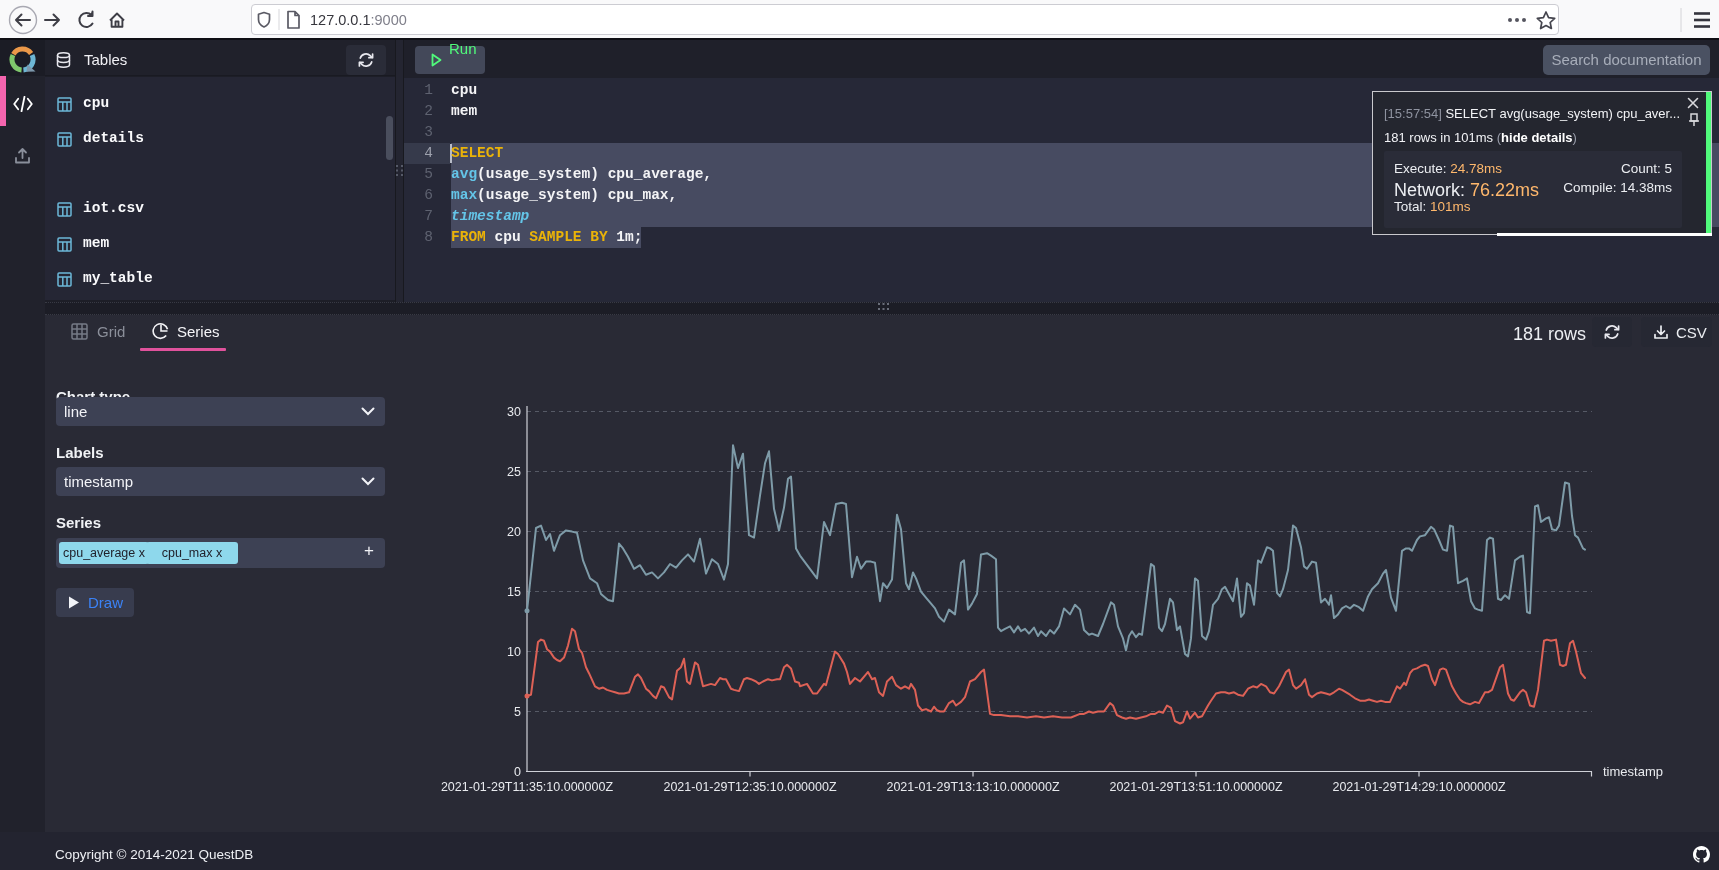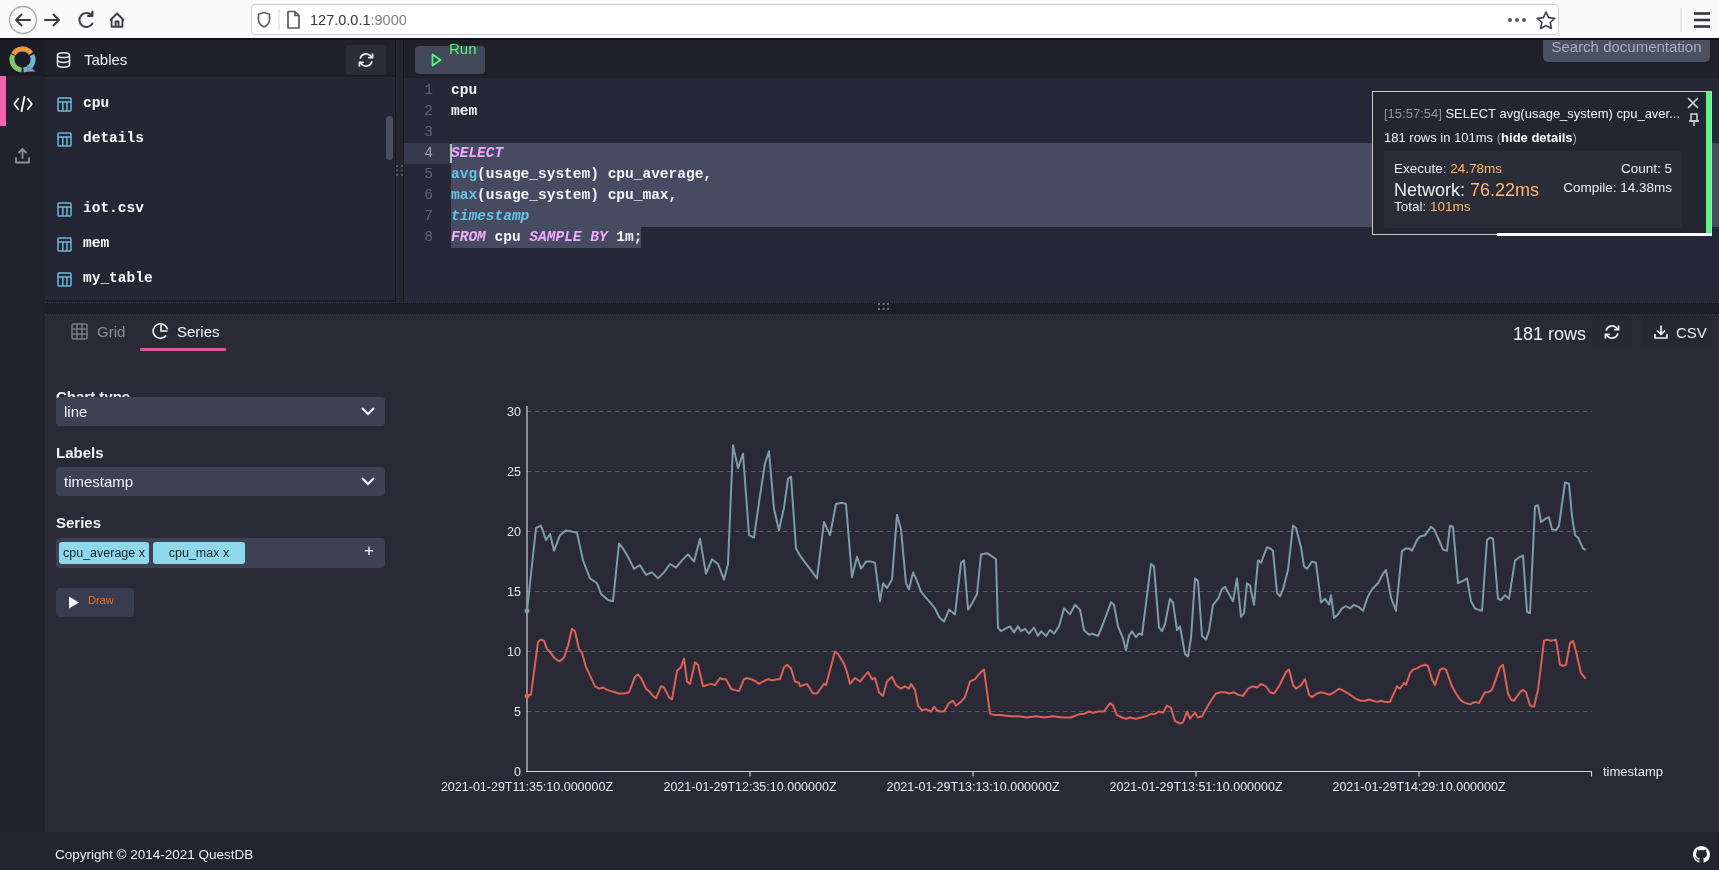--- a/index.html
+++ b/index.html
@@ -18,21 +18,21 @@
 #editor { position:absolute; left:404px; top:78px; width:1315px; height:224px; background:#262837; }
 #vsplit { position:absolute; left:395px; top:40px; width:9px; height:262px; background:#242531; border-left:1px solid #18191f; border-right:1px solid #18191f; }
 #hsplit { position:absolute; left:45px; top:302px; width:1674px; height:13px; background:#1c1d26; border-top:1px dotted #383a44; border-bottom:1px dotted #383a44; }
 #results { position:absolute; left:45px; top:315px; width:1674px; height:517px; background:#292a35; }
 #footer { position:absolute; left:0; top:832px; width:1719px; height:38px; background:#232430; }
 .btn { position:absolute; background:#262833; border-radius:4px; }
 .sel { position:absolute; left:56px; width:329px; height:29px; background:#3d4154; border-radius:4px; color:#f2f3f7; font-size:15px; line-height:29px; padding-left:8px; }
 .lbl { position:absolute; left:56px; color:#f0f2f5; font-size:15px; font-weight:bold; }
 .gut { position:absolute; left:404px; width:46px; height:21px; color:#5e6270; font-family:"Liberation Mono",monospace; font-size:14.5px; text-align:right; padding-right:17px; line-height:21px; }
 .cl { position:absolute; left:451px; height:21px; font-family:"Liberation Mono",monospace; font-size:14.5px; font-weight:bold; line-height:21px; color:#f4f4f6; white-space:pre; }
-.pink { color:#f0abfc;font-style:italic; }
+.pink { color:#eab308; }
 .cyan { color:#64c5e8; }
 .trow { position:absolute; left:45px; width:342px; height:35px; }
 .trow svg { position:absolute; left:12px; top:10px; }
 .trow span { position:absolute; left:38px; top:8px; font-family:"Liberation Mono",monospace; font-size:14.5px; font-weight:bold; color:#fafafc; }
 .tag { position:absolute; top:4px; height:22px; background:#8ed8ec; border-radius:3px; color:#21222c; font-size:12.5px; line-height:22px; text-align:center; }
 .orange { color:#ffb86c; }
 </style>
 </head>
 <body>
 <div id="page">
@@ -149,21 +149,21 @@
         <rect x="5" y="4.5" width="2" height="2"></rect>
       <rect x="0" y="9" width="2" height="2"></rect>
         <rect x="5" y="9" width="2" height="2"></rect>
     </g>
   </svg>
   <div class="abs" style="left:415px;top:46px;width:70px;height:28px;background:#434859;border-radius:4px;"></div>
   <svg class="abs" style="left:431px;top:53px;" width="11" height="14" viewBox="0 0 11 14">
       <path d="M1.5 1.5 L9.5 7 L1.5 12.5 Z" fill="none" stroke="#50fa7b" stroke-width="1.8" stroke-linejoin="round"></path>
     </svg>
   <div class="abs" style="left:449px;top:40px;font-size:15px;color:#50fa7b;">Run</div>
-  <div class="abs" style="left:1543px;top:32px;width:167px;height:30px;background:#4a5162;border-radius:5px;color:#a8aeba;font-size:15px;line-height:30px;text-align:center;">Search documentation</div>
+  <div class="abs" style="left:1543px;top:45px;width:167px;height:30px;background:#4a5162;border-radius:5px;color:#a8aeba;font-size:15px;line-height:30px;text-align:center;">Search documentation</div>
   <div class="abs" style="left:451px;top:143px;width:1268px;height:84px;background:#474b61;"></div>
   <div class="abs" style="left:451px;top:227px;width:190px;height:21px;background:#474b61;"></div>
   <div class="abs" style="left:404px;top:143px;width:46px;height:21px;background:#363a4b;"></div>
   <div class="abs" style="left:450px;top:144px;width:2px;height:19px;background:#b8bcc8;"></div>
   <div class="gut" style="top:80px;">1</div>
   <div class="gut" style="top:101px;">2</div>
   <div class="gut" style="top:122px;">3</div>
   <div class="gut" style="top:143px;color:#9da1ad;">4</div>
   <div class="gut" style="top:164px;">5</div>
   <div class="gut" style="top:185px;">6</div>
@@ -228,28 +228,28 @@
       <path d="M1.5 1.5 L7 7 L12.5 1.5" fill="none" stroke="#f2f3f7" stroke-width="2" stroke-linecap="round"></path>
     </svg>
   <div class="lbl" style="top:444px;">Labels</div>
   <div class="sel" style="top:467px;">timestamp</div>
   <svg class="abs" style="left:361px;top:477px;" width="14" height="9" viewBox="0 0 14 9">
       <path d="M1.5 1.5 L7 7 L12.5 1.5" fill="none" stroke="#f2f3f7" stroke-width="2" stroke-linecap="round"></path>
     </svg>
   <div class="lbl" style="top:514px;">Series</div>
   <div class="abs" style="left:56px;top:538px;width:329px;height:30px;background:#3d4154;border-radius:4px;">
     <div class="tag" style="left:3px;width:90px;">cpu_average x</div>
-    <div class="tag" style="left:97px;width:92px;">cpu_max x</div>
+    <div class="tag" style="left:90px;width:92px;">cpu_max x</div>
     <div style="position:absolute;left:308px;top:3px;color:#f2f3f7;font-size:17px;">+</div>
   </div>
   <div class="abs" style="left:56px;top:588px;width:78px;height:29px;background:#383c4e;border-radius:4px;"></div>
   <svg class="abs" style="left:68px;top:596px;" width="12" height="13" viewBox="0 0 12 13">
       <path d="M1 0.5 L11 6.5 L1 12.5 Z" fill="#f2f4f8"></path>
     </svg>
-  <div class="abs" style="left:88px;top:594px;font-size:11px;color:#f97316;">Draw</div>
+  <div class="abs" style="left:88px;top:594px;font-size:15px;color:#3b82f6;">Draw</div>
   <svg class="abs" style="left:0;top:0;" width="1719" height="870" viewBox="0 0 1719 870">
     <g stroke="#565a66" stroke-width="1" stroke-dasharray="4 4">
       <line x1="527" y1="411.5" x2="1592" y2="411.5"></line>
       <line x1="527" y1="471.5" x2="1592" y2="471.5"></line>
       <line x1="527" y1="531.5" x2="1592" y2="531.5"></line>
       <line x1="527" y1="591.5" x2="1592" y2="591.5"></line>
       <line x1="527" y1="651.5" x2="1592" y2="651.5"></line>
       <line x1="527" y1="711.5" x2="1592" y2="711.5"></line>
     </g>
     <g stroke="#cfd1d8" stroke-width="1.2">

